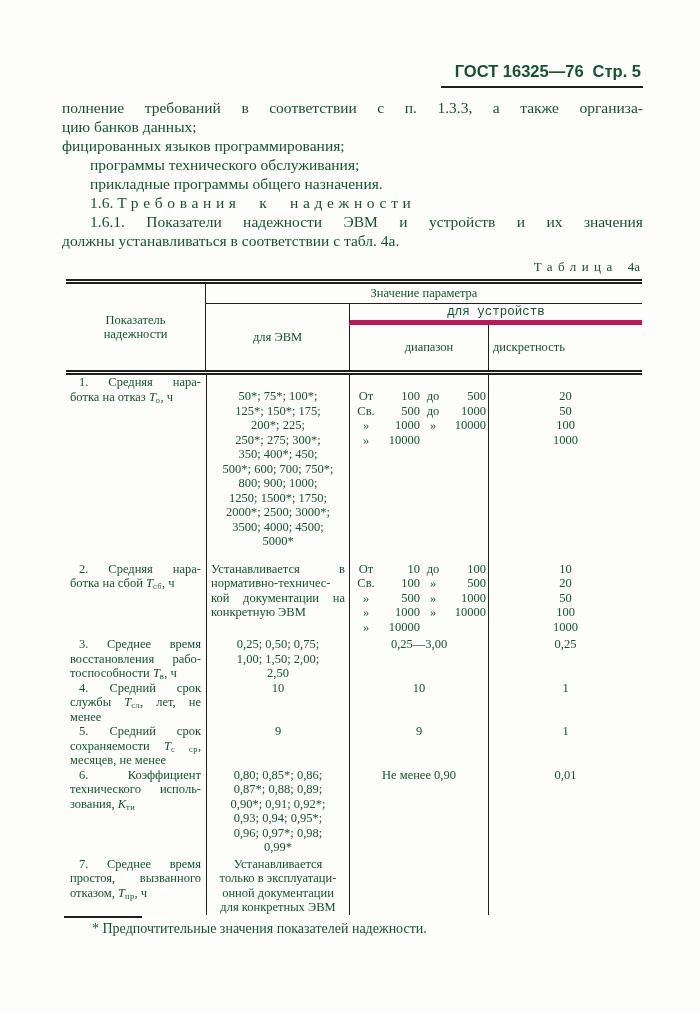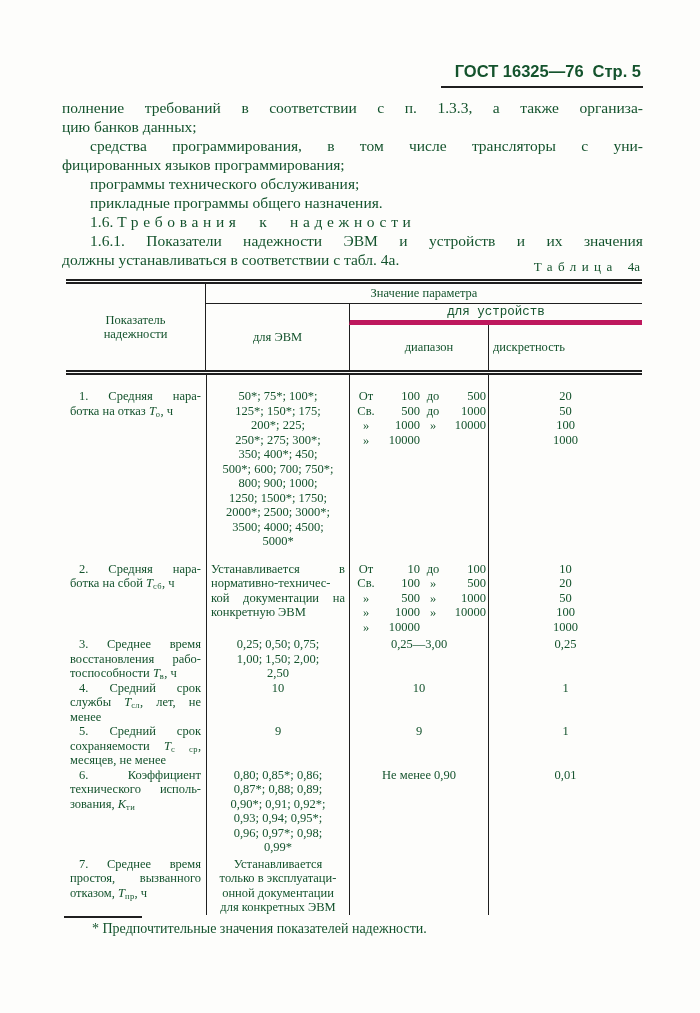--- a/index.html
+++ b/index.html
@@ -93,21 +93,20 @@
   <div class="page-header">
     <span class="hwrap"><span class="ht">ГОСТ 16325—76</span><span class="hp">Стр. 5</span></span>
   </div>
 
   <div class="body-text" id="paragraphs">
       <div class="para">
         <div class="pl jl">полнение требований в соответствии с п. 1.3.3, а также организа-</div>
         <div class="pl">цию банков данных;</div>
       </div>
       <div class="para">
-        <div class="pl jl ind">средства программирования, в том числе трансляторы с уни-</div>
         <div class="pl">фицированных языков программирования;</div>
       </div>
       <div class="para">
         <div class="pl ind">программы технического обслуживания;</div>
       </div>
       <div class="para">
         <div class="pl ind">прикладные программы общего назначения.</div>
       </div>
       <div class="para">
         <div class="pl ind"><span class="hnum">1.6.</span><span class="sp">Требования к надежности</span></div>
@@ -125,21 +124,21 @@
   <div class="gtable">
     <div class="thead">
       <div class="hc c-ind">Показатель надежности</div>
       <div class="hc c-znach">Значение параметра</div>
       <div class="hc c-evm">для ЭВМ</div>
       <div class="hc c-ustr">для устройств</div>
       <div class="hc c-diap">диапазон</div>
       <div class="hc c-diskr">дискретность</div>
     </div>
     <div class="tbody" id="table-body">
-        <div class="cell cl" style="padding-top: 14px;">
+        <div class="cell cl" style="">
           <div class="ll lj lfirst">1. Средняя нара-</div>
           <div class="ll">ботка на отказ <i>Т</i><sub>о</sub>, ч</div>
         </div>
         <div class="cell ce b2" style="padding-top: 14px;">
           <div class="cline">50*; 75*; 100*;</div>
           <div class="cline">125*; 150*; 175;</div>
           <div class="cline">200*; 225;</div>
           <div class="cline">250*; 275; 300*;</div>
           <div class="cline">350; 400*; 450;</div>
           <div class="cline">500*; 600; 700; 750*;</div>

